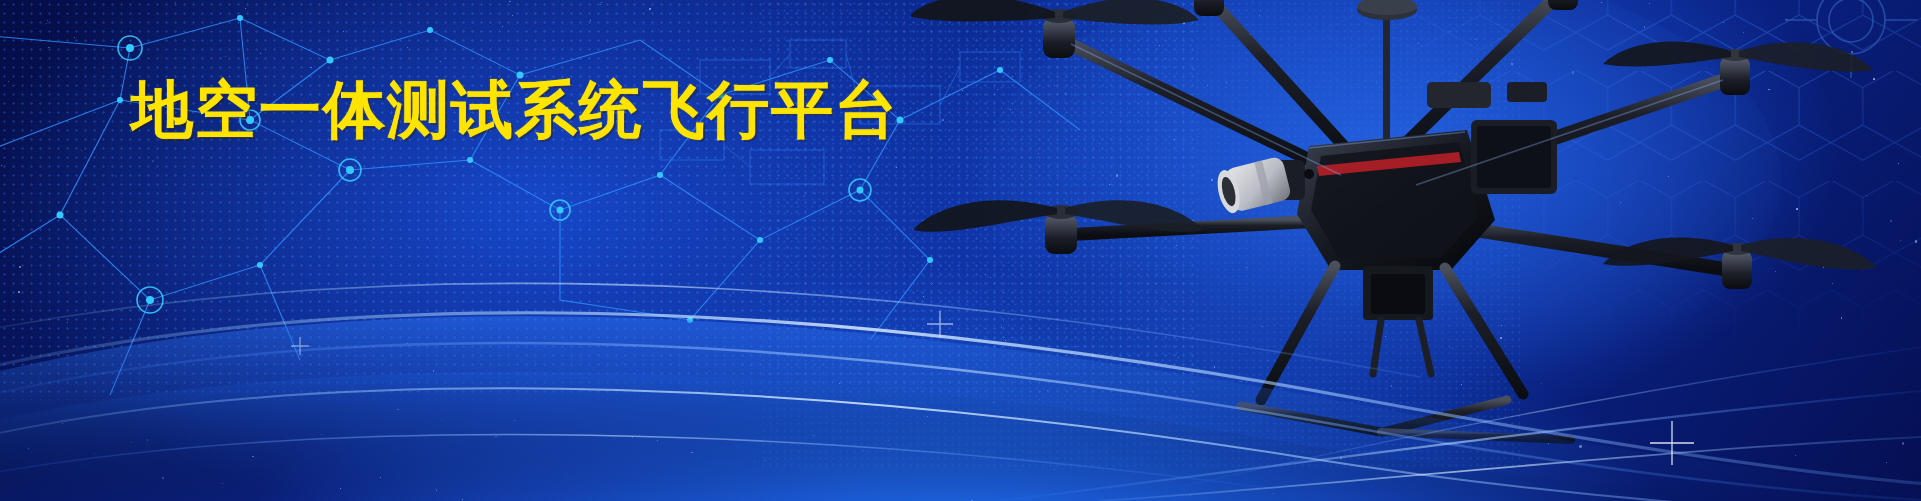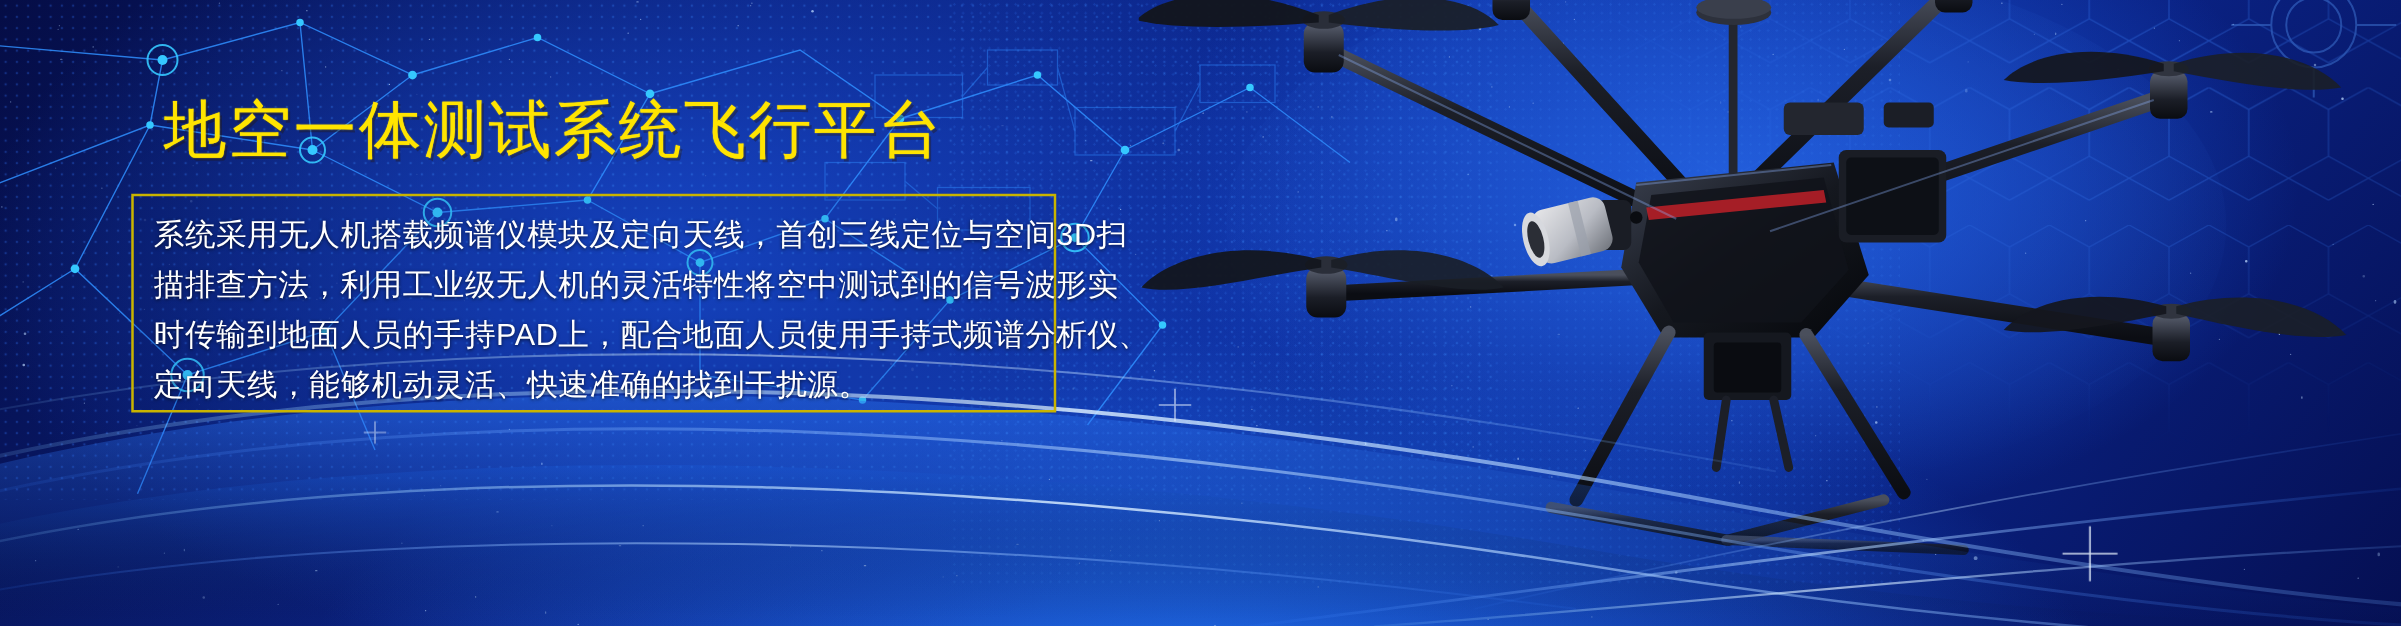--- a/index.html
+++ b/index.html
@@ -38,21 +38,21 @@
 
   
   .waves{position:absolute;left:0;bottom:0;width:1921px;height:250px;pointer-events:none;}
 
   
   .drone{position:absolute;right:-10px;top:-30px;width:1020px;height:480px;pointer-events:none;}
 
   
   #title{
     position:absolute;left:131px;top:79px;
-    font-size:50px;font-weight:normal;letter-spacing:2px;
+    font-size:62px;font-weight:bold;letter-spacing:2px;
     color:#ffe400;white-space:nowrap;line-height:1;
     text-shadow:0 0 1px #ffe400, 2px 2px 0 rgba(40,20,0,.35);
   }
 
   
   #descbox{
     position:absolute;left:105px;top:155px;width:740px;height:175px;
     border:2px solid #c9b400;box-sizing:border-box;
     background:rgba(8,26,110,0.10);
     padding:12px 16px 0 16px;
@@ -553,21 +553,15 @@
 
     <g stroke="#eaf4ff" stroke-width="1.3" opacity=".9">
       <path d="M1672 170 L1672 214 M1650 192 L1694 192"></path>
       <path d="M940 60 L940 86 M927 73 L953 73" opacity=".7"></path>
       <path d="M300 86 L300 104 M291 95 L309 95" opacity=".55"></path>
     </g>
   </svg>
 
   <div id="title">地空一体测试系统飞行平台</div>
 
-  <div id="descbox">
-    <div class="line">系统采用无人机搭载频谱仪模块及定向天线，首创三线定位与空间3D扫</div>
-    <div class="line">描排查方法，利用工业级无人机的灵活特性将空中测试到的信号波形实</div>
-    <div class="line">时传输到地面人员的手持PAD上，配合地面人员使用手持式频谱分析仪、</div>
-    <div class="line">定向天线，能够机动灵活、快速准确的找到干扰源。</div>
-  </div>
 
 
 </div>
 
 </body></html>

